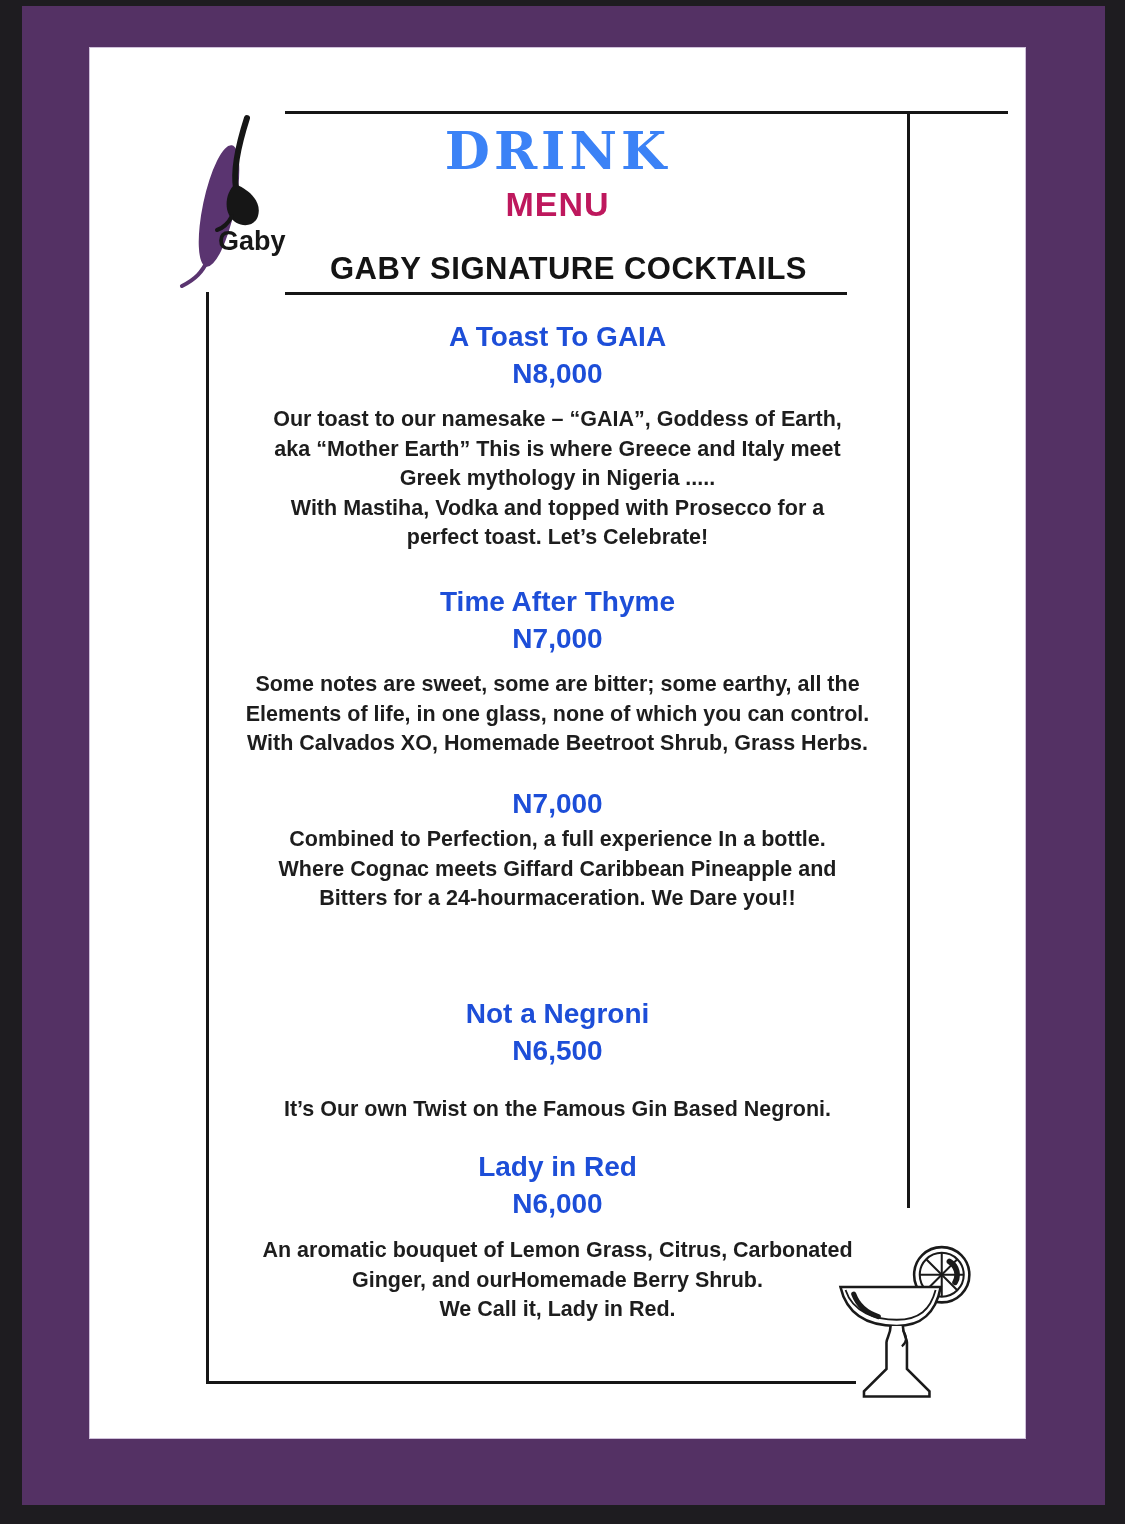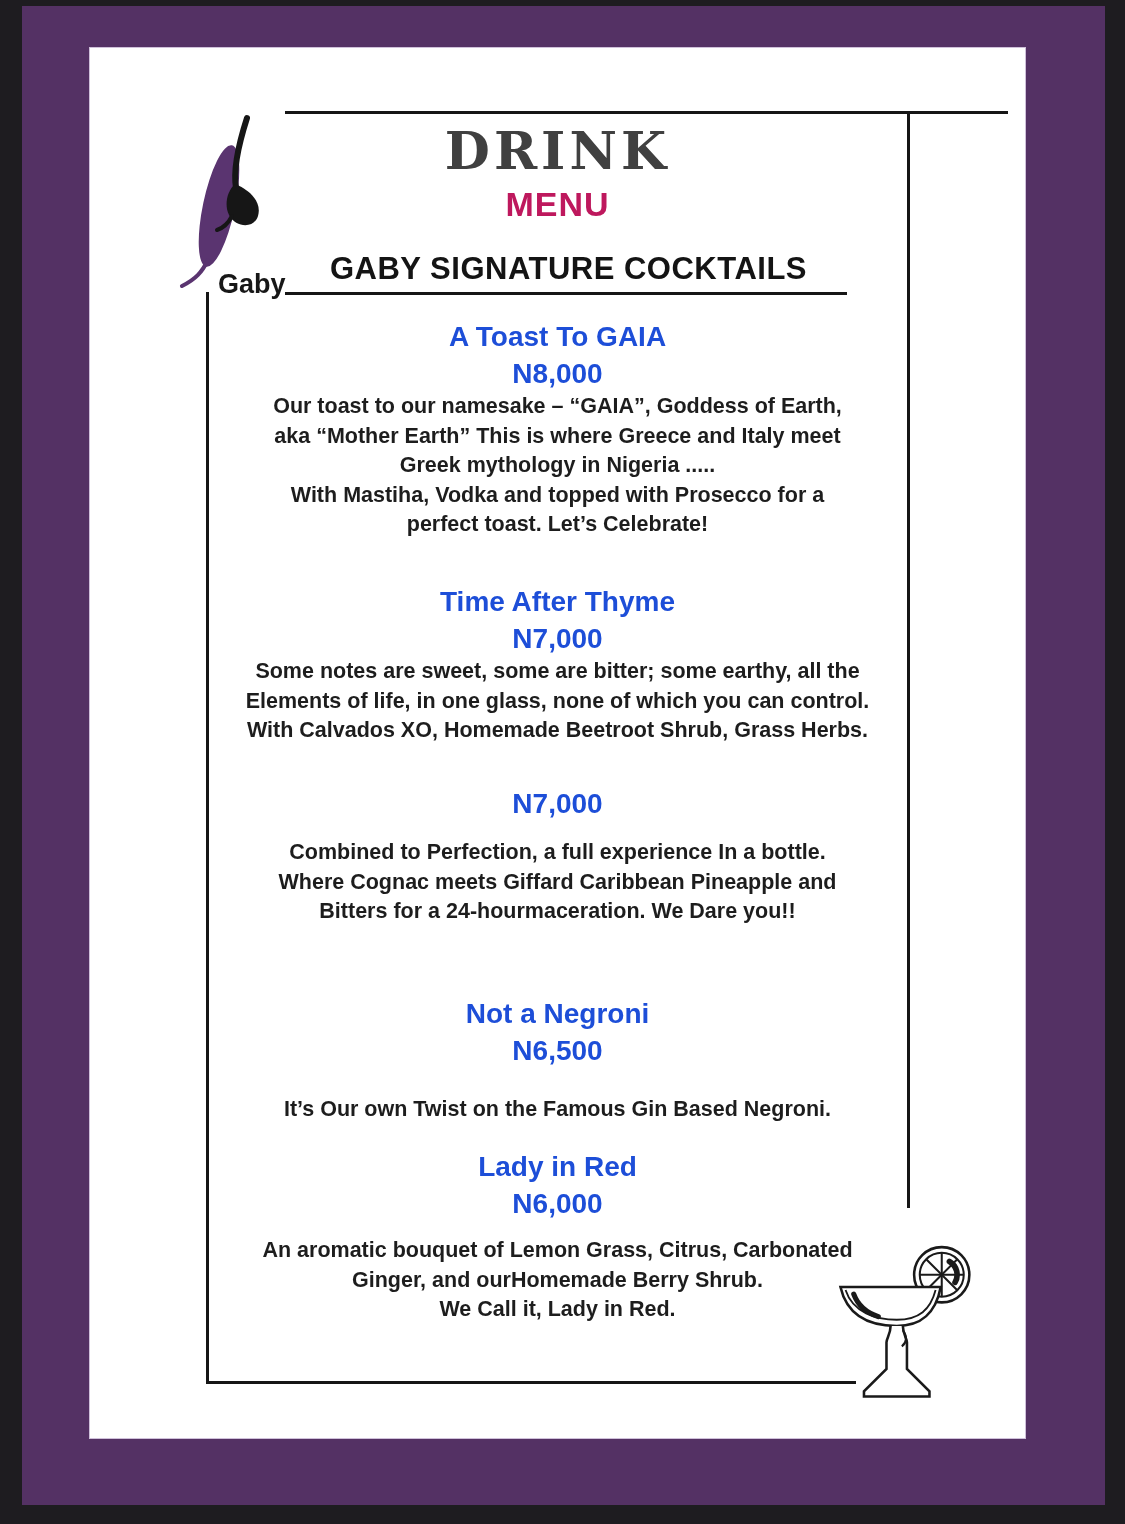--- a/index.html
+++ b/index.html
@@ -9,31 +9,31 @@
   .page{position:absolute;left:90px;top:48px;width:935px;height:1390px;background:#ffffff;
         box-shadow:0 0 0 1px #cfc0da;}
   .rule{position:absolute;background:#161616;}
   .top-rule{left:195px;top:63px;width:723px;height:3px;}
   .right-rule{left:817px;top:63px;width:3px;height:1097px;}
   .left-rule{left:116px;top:244px;width:3px;height:1092px;}
   .bottom-rule{left:116px;top:1333px;width:650px;height:3px;}
   .section-underline{left:195px;top:244px;width:562px;height:3px;}
   .centered{position:absolute;left:0;width:935px;text-align:center;margin:0;}
   .menu-title{top:74px;font-family:"DejaVu Serif","Liberation Serif",serif;font-size:52px;
-              line-height:58px;font-weight:700;color:#404040;letter-spacing:4px;}
+              line-height:58px;font-weight:700;color:#3b82f6;letter-spacing:4px;}
   .menu-subtitle{top:138px;font-size:34px;line-height:36px;font-weight:700;color:#be185d;letter-spacing:1px;}
   .section-title{top:202px;font-size:31px;line-height:38px;font-weight:700;color:#141414;letter-spacing:0.5px;padding-left:11px;}
   .logo{position:absolute;left:78px;top:60px;width:135px;height:180px;}
-  .logo-text{position:absolute;left:50px;top:118px;font-size:27px;font-weight:700;color:#171717;margin-top:43px;}
+  .logo-text{position:absolute;left:50px;top:118px;font-size:27px;font-weight:700;color:#171717;}
   .item{position:absolute;left:0;width:935px;text-align:center;}
   .item-name,.item-price{font-size:28px;line-height:37px;font-weight:700;color:#1d4ed8;}
-  .item-desc{font-size:21.5px;line-height:29.5px;font-weight:700;color:#1d1d1d;
+  .item-desc{margin-top:13px;font-size:21.5px;line-height:29.5px;font-weight:700;color:#1d1d1d;
              white-space:pre-line;}
   .item-1{top:270px;} .item-2{top:535px;} .item-3{top:737px;} .item-4{top:947px;} .item-5{top:1100px;}
-  .item-3 .item-desc{margin-top:16px;}
+  .item-3 .item-desc{margin-top:3px;}
   .item-4 .item-desc{margin-top:26px;}
   .item-5 .item-desc{margin-top:14px;}
   .glass{position:absolute;left:741px;top:1194px;width:156px;height:176px;}
 </style>
 </head>
 <body>
 
 <div class="canvas">
   <div class="frame"></div>
 

